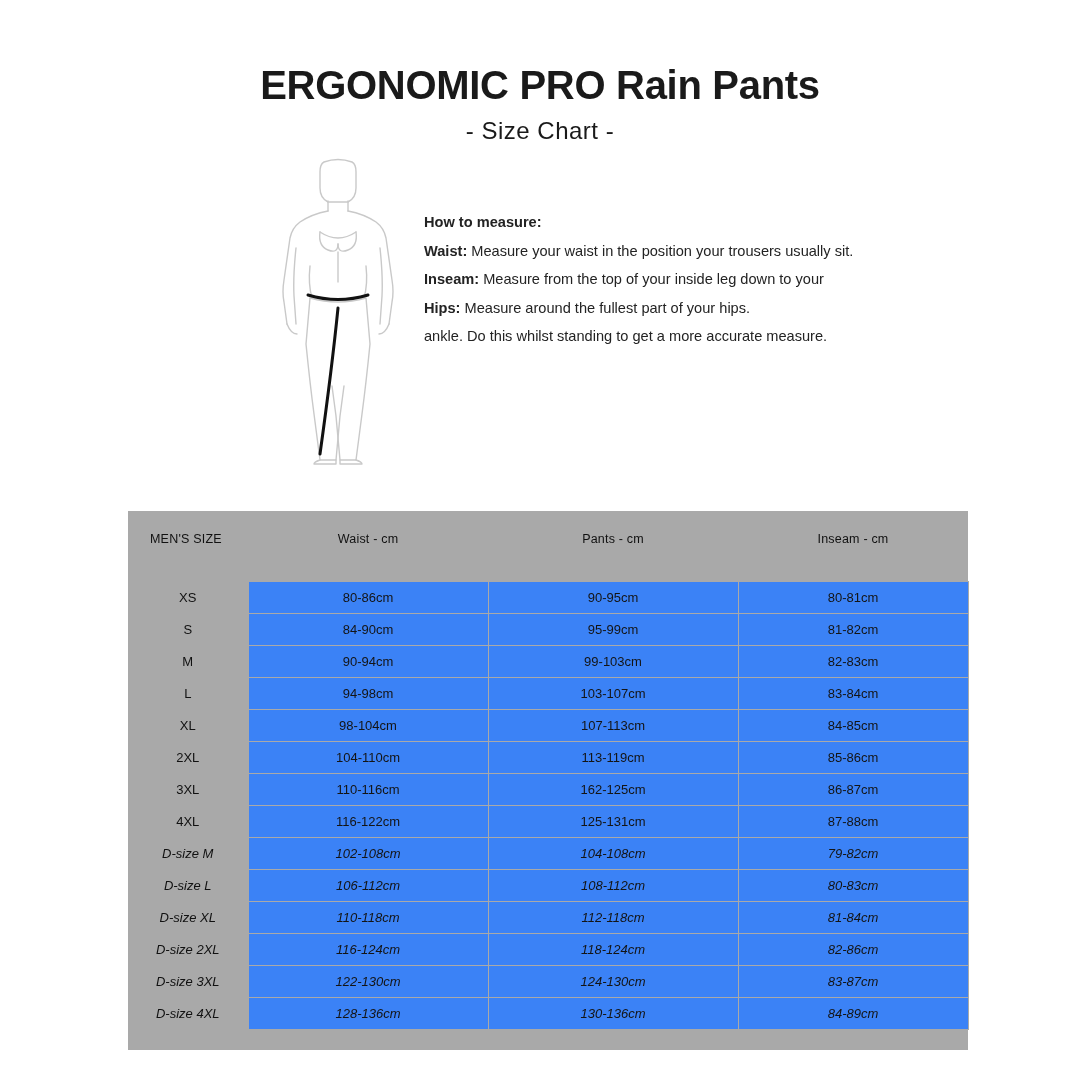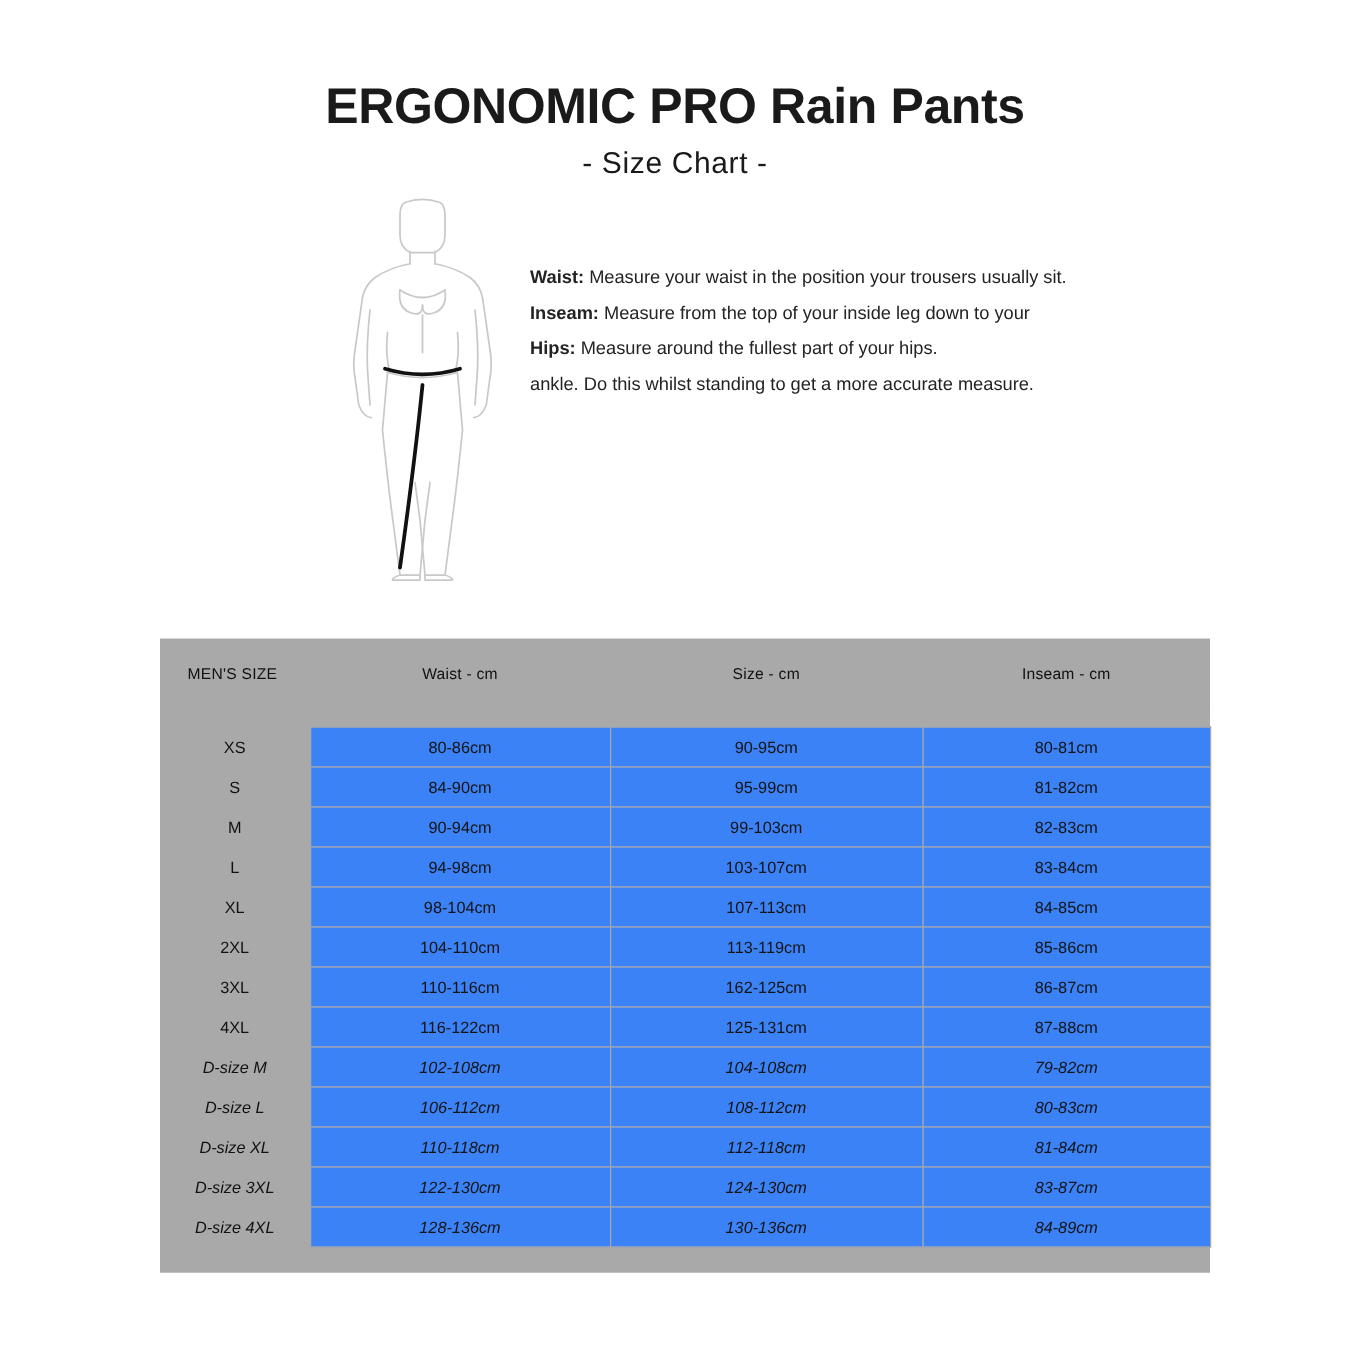--- a/index.html
+++ b/index.html
@@ -173,20 +173,23 @@
           <path d="M98 304 q6 2 6 4 l-22 0 l0 -4"></path>
         </g>
 
         <path d="M50 139 q30 9 60 0" fill="none" stroke="#111111" stroke-width="3" stroke-linecap="round"></path>
 
         <path d="M80 152 q-6 60 -18 146" fill="none" stroke="#111111" stroke-width="3" stroke-linecap="round"></path>
       </svg>
     </div>
 
     <div class="howto">
+      <div class="row">
+        <span class="hl">How to measure:</span>
+      </div>
       <div class="row">
         <span class="hl">Waist:</span><span> Measure your waist in the position your trousers usually sit.</span>
       </div>
       <div class="row">
         <span class="hl">Inseam:</span><span> Measure from the top of your inside leg down to your</span>
       </div>
       <div class="row">
         <span class="hl">Hips:</span><span> Measure around the fullest part of your hips.</span>
       </div>
       <div class="row">
@@ -201,21 +204,21 @@
       <colgroup>
         <col class="c1">
           <col class="c2">
           <col class="c3">
           <col class="c4">
       </colgroup>
       <thead>
         <tr>
           <th class="first">MEN'S SIZE</th>
           <th>Waist - cm</th>
-          <th>Size - cm</th>
+          <th>Pants - cm</th>
           <th>Inseam - cm</th>
         </tr>
       </thead>
       <tbody id="table-body">
         <tr class="spacer-row">
           <td></td>
             <td></td>
             <td></td>
             <td></td>
         </tr>
@@ -279,20 +282,26 @@
             <td>108-112cm</td>
             <td>80-83cm</td>
           </tr>
           <tr class="italic">
             <td class="label">D-size XL</td>
             <td>110-118cm</td>
             <td>112-118cm</td>
             <td>81-84cm</td>
           </tr>
           <tr class="italic">
+            <td class="label">D-size 2XL</td>
+            <td>116-124cm</td>
+            <td>118-124cm</td>
+            <td>82-86cm</td>
+          </tr>
+          <tr class="italic">
             <td class="label">D-size 3XL</td>
             <td>122-130cm</td>
             <td>124-130cm</td>
             <td>83-87cm</td>
           </tr>
           <tr class="italic">
             <td class="label">D-size 4XL</td>
             <td>128-136cm</td>
             <td>130-136cm</td>
             <td>84-89cm</td>

